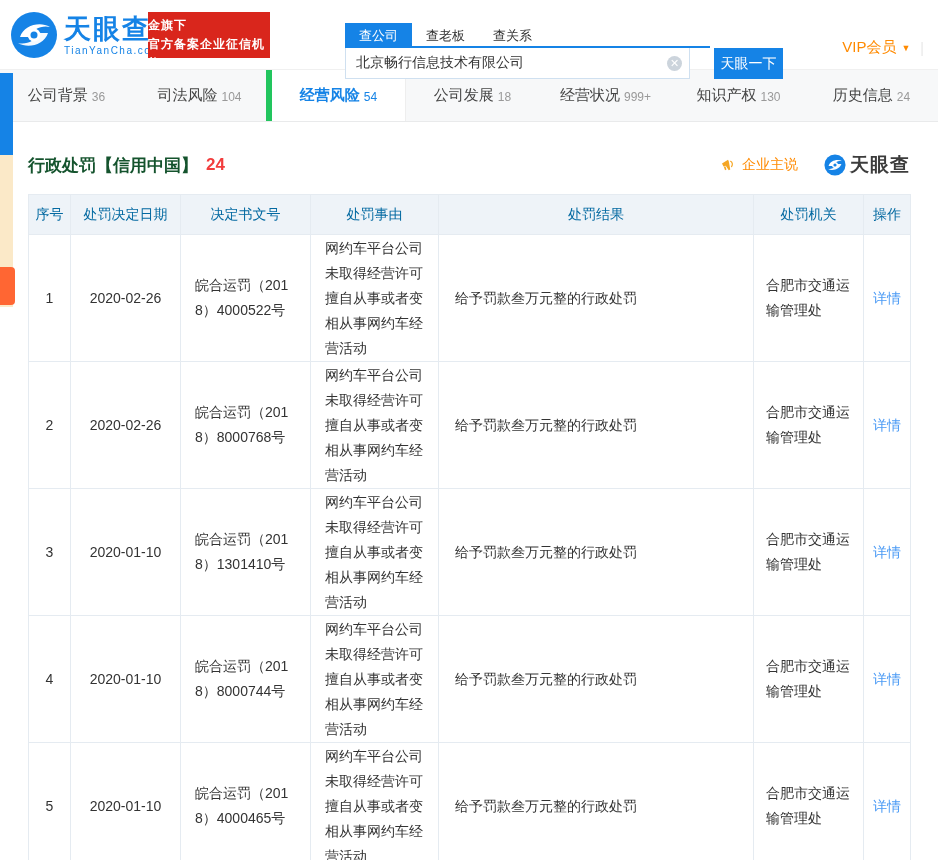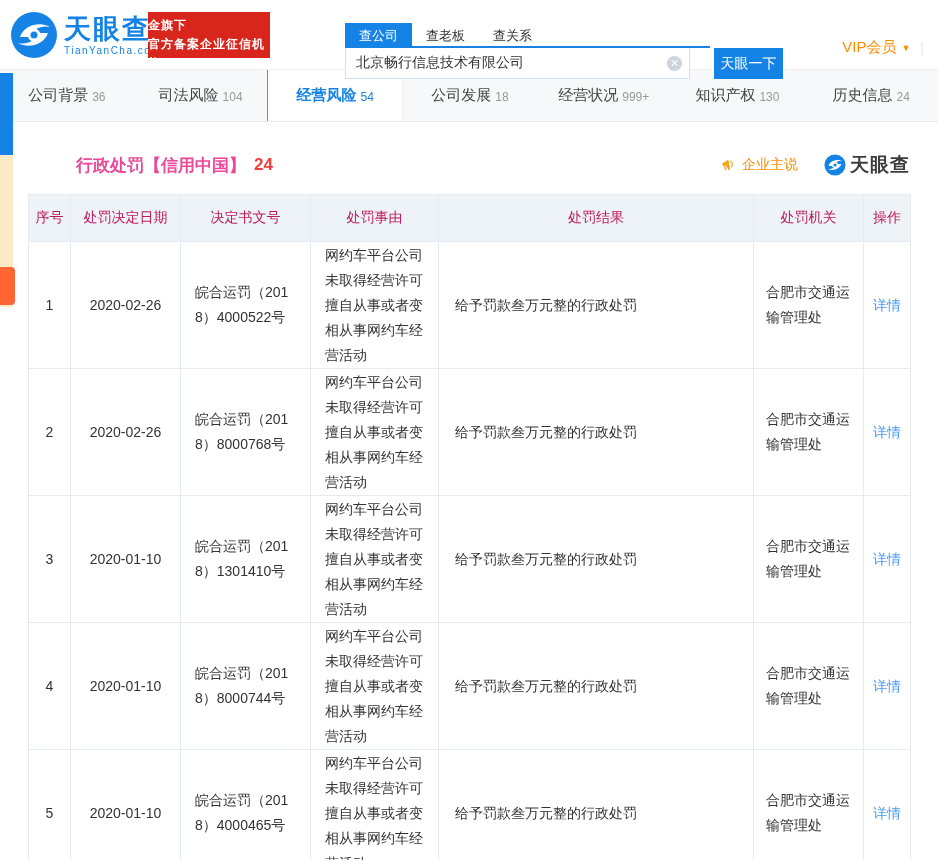--- a/index.html
+++ b/index.html
@@ -32,45 +32,45 @@
   .vip-area { position:absolute; right:14px; top:38px; display:flex; align-items:center; font-size:15px;
     color:var(--orange,#ff8a00); cursor:pointer; }
   .vip-caret { font-size:9px; margin-left:5px; }
   .vip-divider { color:#e8e8e8; margin-left:10px; font-size:14px; }
 
   
   .nav-bar { display:flex; height:52px; background:var(--nav_bg,#f7f8f9); border-bottom:1px solid #e9eaeb; }
   .nav-tab { flex:1; display:flex; align-items:center; justify-content:center; cursor:pointer; }
   .nav-label { font-size:15px; color:#454545; }
   .nav-count { font-size:12px; color:var(--text_gray,#999); margin-left:4px; margin-top:2px; }
-  .nav-tab.active { background:#fff; border-left:1px solid #22c55e; border-right:1px solid #eee; }
+  .nav-tab.active { background:#fff; border-left:6px solid #22c55e; border-right:1px solid #eee; }
   .nav-tab.active .nav-label { color:var(--accent,#1583e6); font-weight:bold; }
   .nav-tab.active .nav-count { color:var(--accent,#1583e6); }
 
   
   .float-widget { position:absolute; left:0; top:73px; width:16px; z-index:50; cursor:pointer; }
   .fw-blue { position:absolute; left:0; top:0; width:13px; height:82px; background:var(--accent,#1583e6); }
   .fw-cream { position:absolute; left:0; top:82px; width:13px; height:152px; background:#fbe9c8; }
   .fw-orange { position:absolute; left:0; top:194px; width:15px; height:38px; background:#ff6633; border-radius:0 4px 4px 0; }
 
   
   .main { padding:0 28px; background:#fff; }
   .section-head { display:flex; align-items:center; margin-top:30px; margin-bottom:16px; }
-  .section-title { font-size:17px; font-weight:bold; color:#ec4899;margin-left:48px; }
+  .section-title { font-size:17px; font-weight:bold; color:#14532d; }
   .section-count { font-size:17px; font-weight:bold; color:var(--count_red,#f23d3d); margin-left:8px; }
   .section-right { margin-left:auto; display:flex; align-items:center; }
   .owner-say { display:flex; align-items:center; color:var(--orange,#ff8a00); font-size:14px; cursor:pointer; }
   .owner-say svg { margin-right:5px; }
   .watermark { display:flex; align-items:center; margin-left:26px; }
   .watermark-text { font-size:19px; font-weight:bold; color:#3c3c3c; margin-left:4px; letter-spacing:1px; }
 
   
   table.penalty { width:100%; border-collapse:collapse; table-layout:fixed; }
-  table.penalty th { height:47px; background:var(--table_header_bg,#eef3f8); font-size:14px; font-weight:normal;
-    color:#be185d; border:1px solid var(--table_border,#e5ebf1); text-align:center; }
+  table.penalty th { height:40px; background:var(--table_header_bg,#eef3f8); font-size:14px; font-weight:normal;
+    color:#0369a1; border:1px solid var(--table_border,#e5ebf1); text-align:center; }
   table.penalty td { height:127px; border:1px solid var(--table_border,#e5ebf1); font-size:14px; color:#333;
     line-height:25px; vertical-align:middle; word-break:break-all; }
   td.c-no, td.c-date, td.c-op { text-align:center; }
   td.c-doc { padding:0 14px; }
   td.c-reason { padding:0 14px; }
   td.c-result { padding:0 16px; }
   td.c-auth { padding:0 12px; }
   a.detail-link { color:var(--link_blue,#4a9af5); text-decoration:none; cursor:pointer; }
 </style>
 </head>

